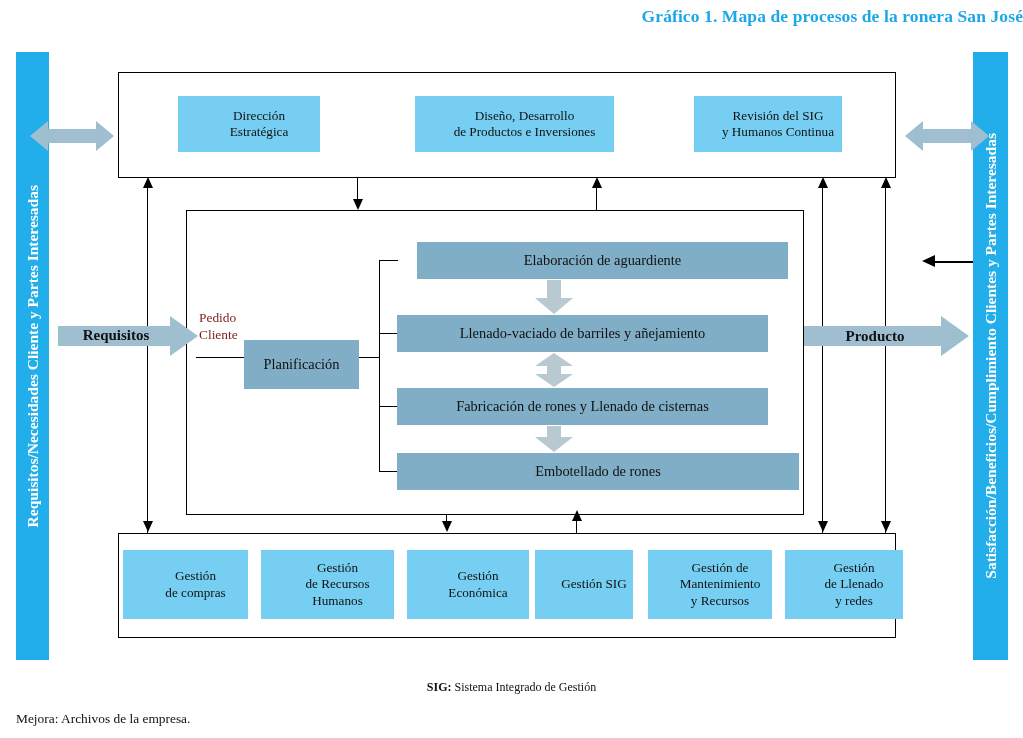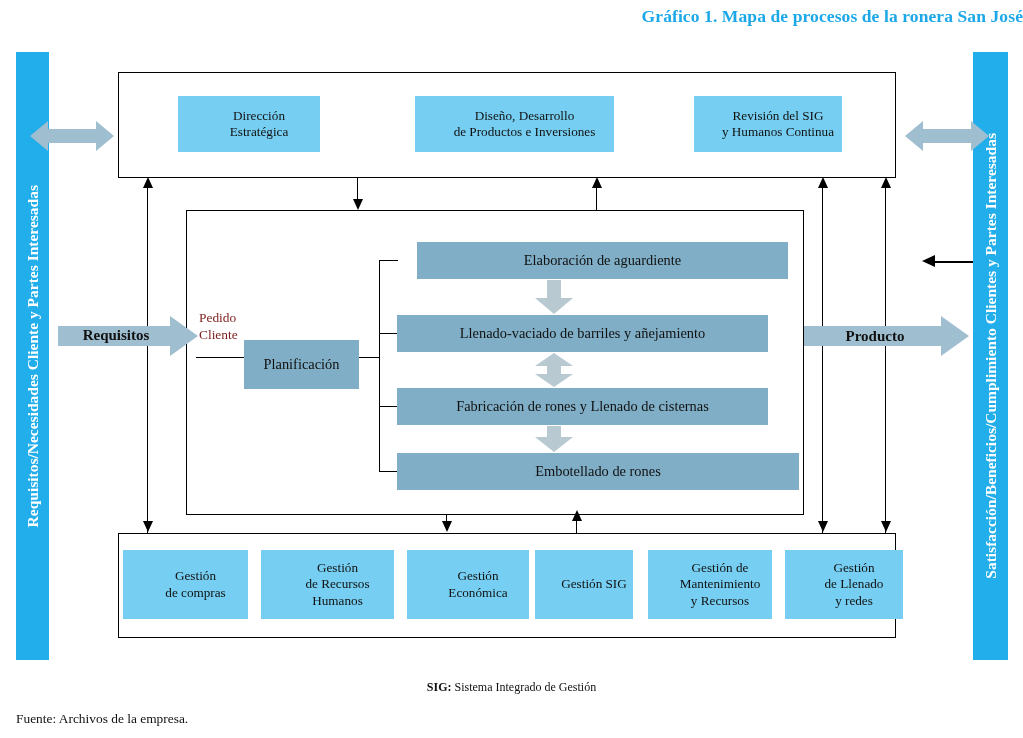--- a/index.html
+++ b/index.html
@@ -270,15 +270,15 @@
     <div>
       <span>Gestión</span><br>
       <span>de Llenado</span><br>
       <span>y redes</span>
     </div>
   </div>
 
   <div class="abs" id="sig-note">
     <b>SIG:</b><span> Sistema Integrado de Gestión</span>
   </div>
-  <div class="abs" id="source-note">Fuente: Archivos de la empresa.</div>
+  <div class="abs" id="source-note">Mejora: Archivos de la empresa.</div>
 
 </div>
 
 </body></html>

